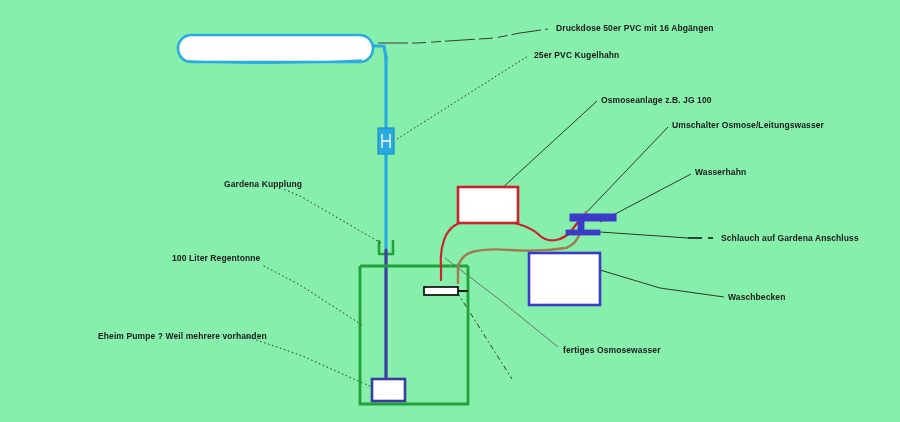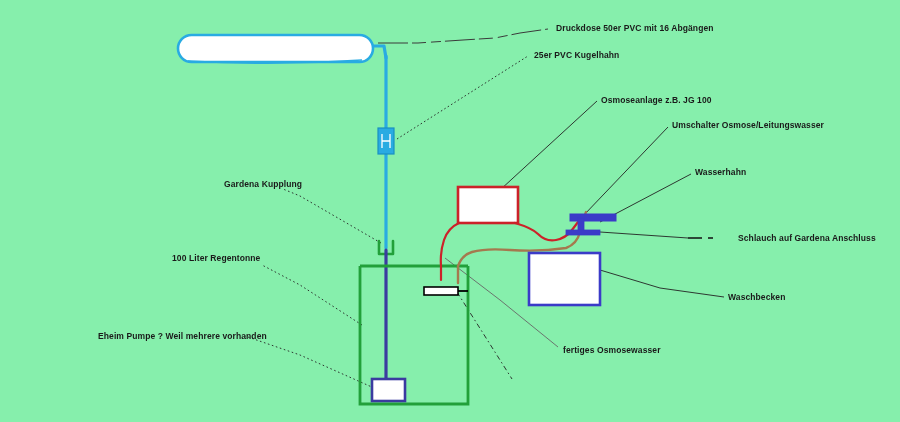--- a/index.html
+++ b/index.html
@@ -144,21 +144,21 @@
   <div class="label" style="left:556px; top:24px;">Druckdose 50er PVC mit 16 Abgängen</div>
 
   <div class="label" style="left:534px; top:51px;">25er PVC Kugelhahn</div>
 
   <div class="label" style="left:601px; top:96px;">Osmoseanlage z.B. JG 100</div>
 
   <div class="label" style="left:672px; top:121px;">Umschalter Osmose/Leitungswasser</div>
 
   <div class="label" style="left:695px; top:168px;">Wasserhahn</div>
 
-  <div class="label" style="left:738px; top:234px;text-align:right;">Schlauch auf Gardena Anschluss</div>
+  <div class="label" style="left:721px; top:234px;text-align:right;">Schlauch auf Gardena Anschluss</div>
 
   <div class="label" style="left:728px; top:293px;">Waschbecken</div>
 
   <div class="label" style="left:224px; top:180px;">Gardena Kupplung</div>
 
   <div class="label" style="left:172px; top:254px;">100 Liter Regentonne</div>
 
   <div class="label" style="left:98px; top:332px;">Eheim Pumpe ? Weil mehrere vorhanden</div>
 
   <div class="label" style="left:563px; top:346px;">fertiges Osmosewasser</div>

